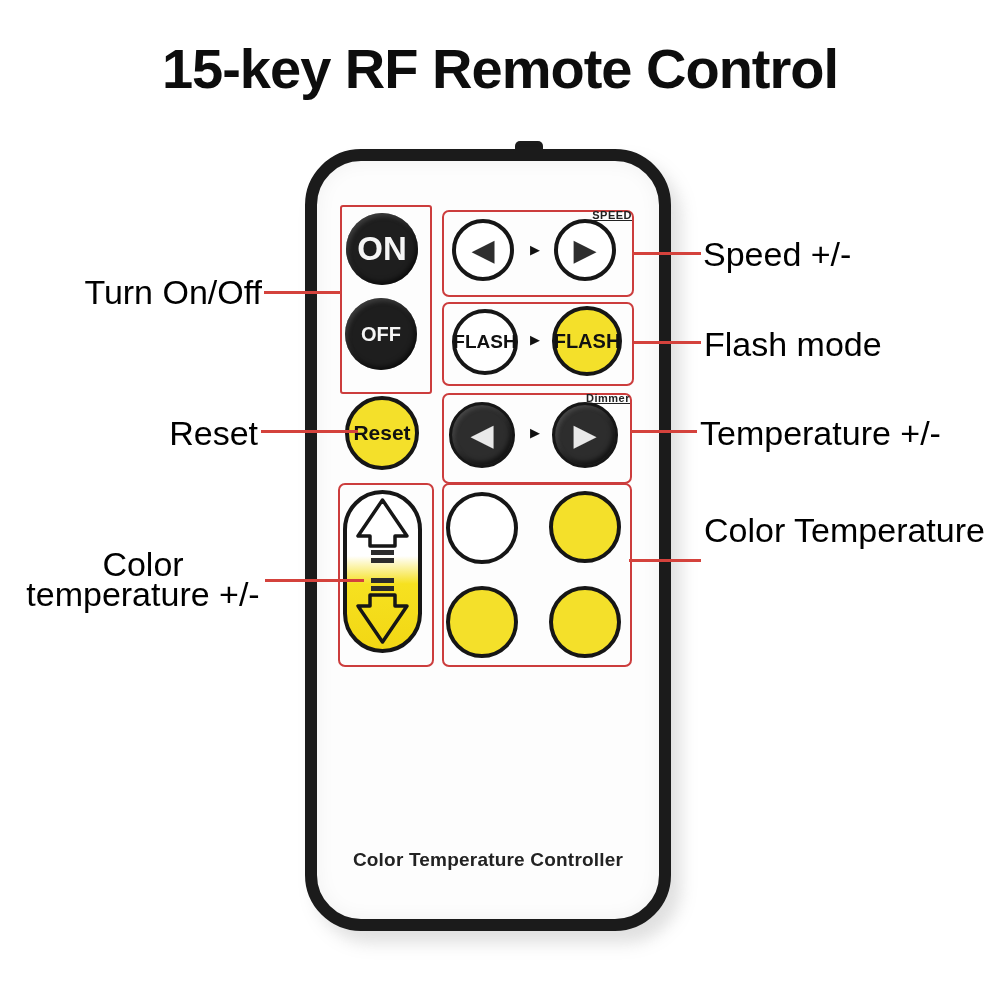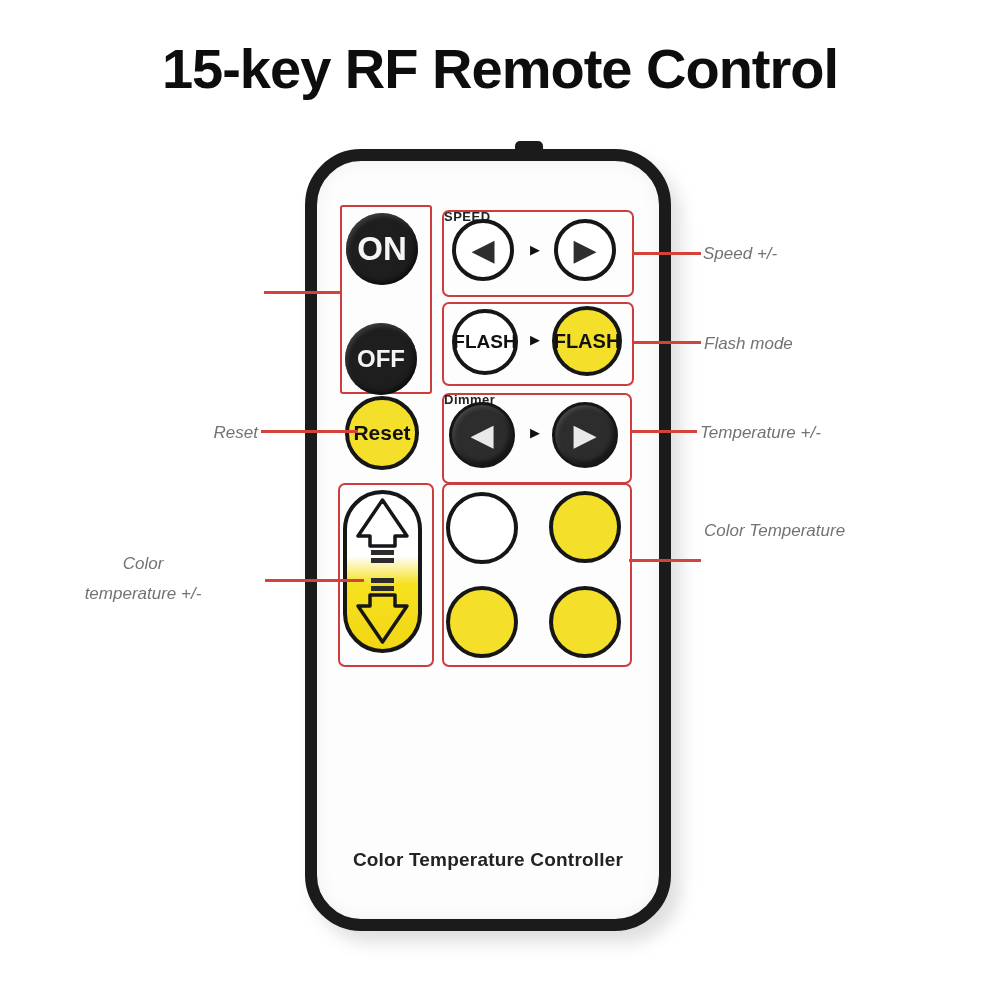--- a/index.html
+++ b/index.html
@@ -23,51 +23,51 @@
   .box-circles{left:125px;top:322px;width:186px;height:180px;}
   
   .btn{position:absolute;border-radius:50%;display:flex;align-items:center;justify-content:center;box-sizing:border-box;}
   .btn-dark{background:#1e1e1e;color:#f5f5f5;font-weight:bold;
             box-shadow:inset -2px -3px 5px rgba(0,0,0,.6), inset 2px 3px 4px rgba(90,90,90,.55);}
   .btn-ring{background:#fff;border:4px solid #161616;}
   .btn-yellow{background:#f4e02a;border:4px solid #161616;}
   .btn-dim{background:#2d2d2d;border:3px solid #161616;color:#e9e9e9;
            box-shadow:inset -2px -3px 5px rgba(0,0,0,.6), inset 2px 2px 4px rgba(120,120,120,.4);}
   .on{left:29px;top:52px;width:72px;height:72px;font-size:33px;}
-  .off{left:28px;top:162px;width:72px;height:72px;font-size:24px;}
+  .off{left:28px;top:137px;width:72px;height:72px;font-size:20px;}
   .spdL{left:135px;top:58px;width:62px;height:62px;}
   .spdR{left:237px;top:58px;width:62px;height:62px;}
   .flashW{left:135px;top:148px;width:66px;height:66px;font-weight:bold;font-size:19px;color:#111;}
   .flashY{left:235px;top:145px;width:70px;height:70px;font-weight:bold;font-size:20px;color:#111;}
   .reset{left:28px;top:235px;width:74px;height:74px;font-weight:bold;font-size:21px;color:#111;}
   .dimL{left:132px;top:241px;width:66px;height:66px;}
   .dimR{left:235px;top:241px;width:66px;height:66px;}
   .cW{left:129px;top:331px;width:72px;height:72px;}
   .cY1{left:232px;top:330px;width:72px;height:72px;}
   .cY2{left:129px;top:425px;width:72px;height:72px;}
   .cY3{left:232px;top:425px;width:72px;height:72px;}
   .tri{font-size:30px;line-height:1;color:#2e2e2e;}
   .tri-light{color:#e9e9e9;}
-  .grouplabel{position:absolute;left:0;right:0;top:-3px;text-align:left;
-              font-size:13px;font-weight:bold;color:#222;letter-spacing:.5px;}
+  .grouplabel{position:absolute;left:0;right:0;top:-3px;text-align:right;
+              font-size:11px;font-weight:bold;color:#222;letter-spacing:.5px;text-decoration:underline;}
   .sep{position:absolute;width:20px;text-align:center;font-size:13px;color:#111;line-height:1;}
   .sep-speed{left:208px;top:82px;}
   .sep-flash{left:208px;top:172px;}
   .sep-dim{left:208px;top:265px;}
   
   .pill{position:absolute;left:26px;top:329px;width:79px;height:163px;box-sizing:border-box;
         border:4px solid #161616;border-radius:40px;overflow:hidden;
         background:linear-gradient(180deg,#ffffff 0%,#ffffff 40%,#f6e120 58%,#f2d714 100%);}
   .pill svg{position:absolute;left:0;top:0;}
   .pill-half{position:absolute;left:0;width:100%;height:50%;}
   .pill-up{top:0;} .pill-down{top:50%;}
   .bottomlabel{position:absolute;left:0;right:0;top:688px;text-align:center;
                font-size:19px;font-weight:bold;color:#222;letter-spacing:.2px;}
   
-  .callout{position:absolute;font-size:17px;color:#737373;z-index:8;line-height:30px;font-style:italic;}
+  .callout{position:absolute;font-size:34px;color:#000000;z-index:8;line-height:30px;}
   .c-right{text-align:left;}
   .c-left{text-align:right;}
   .lbl-onoff{left:40px;top:277px;width:222px;}
   .lbl-reset{left:40px;top:418px;width:218px;}
   .lbl-ctemp{left:20px;top:549px;width:246px;text-align:center;}
   .lbl-speed{left:703px;top:239px;width:260px;}
   .lbl-flash{left:704px;top:329px;width:260px;}
   .lbl-bright{left:700px;top:418px;width:280px;}
   .lbl-pct{left:704px;top:514px;width:290px;line-height:33px;}
   .redline{position:absolute;height:3px;background:#d4423c;z-index:7;}
@@ -141,20 +141,21 @@
 
     <div class="rbox box-circles"></div>
     <div class="btn btn-ring cW"></div>
     <div class="btn btn-yellow cY1"></div>
     <div class="btn btn-yellow cY2"></div>
     <div class="btn btn-yellow cY3"></div>
 
     <div class="bottomlabel">Color Temperature Controller</div>
   </div>
 
+  <div class="callout c-left lbl-onoff">Turn On/Off</div>
   <div class="redline ln-onoff"></div>
 
   <div class="callout c-left lbl-reset">Reset</div>
   <div class="redline ln-reset"></div>
 
   <div class="callout lbl-ctemp">
     <div>Color</div>
     <div>temperature +/-</div>
   </div>
   <div class="redline ln-ctemp"></div>

